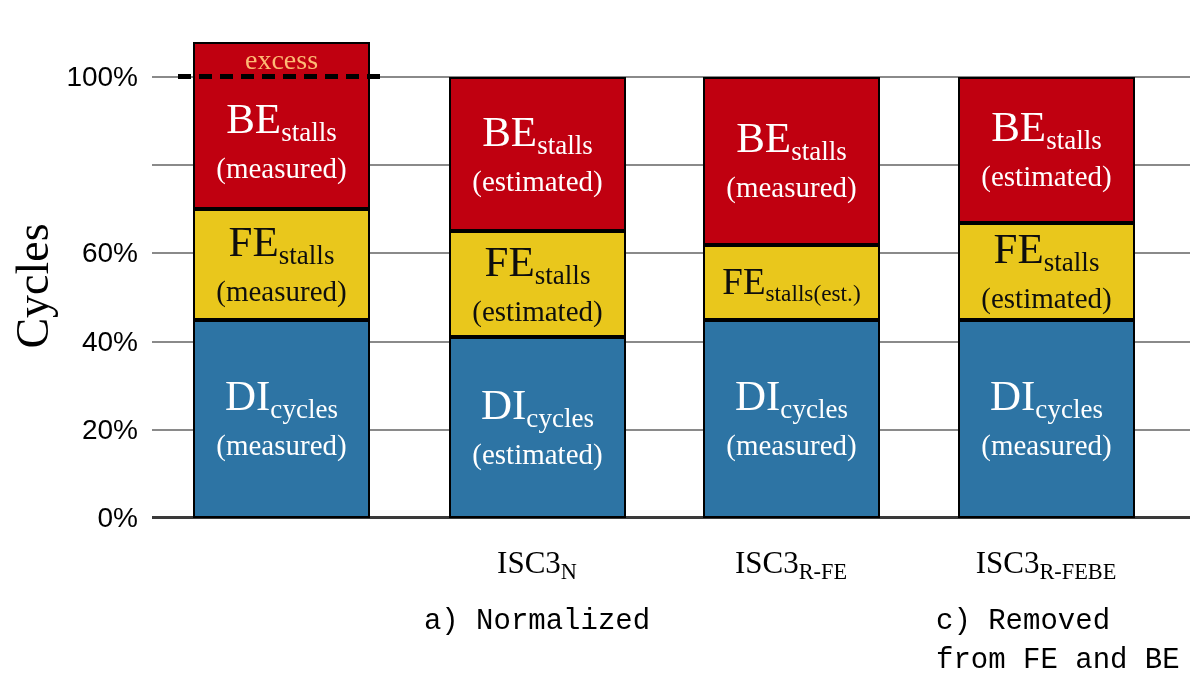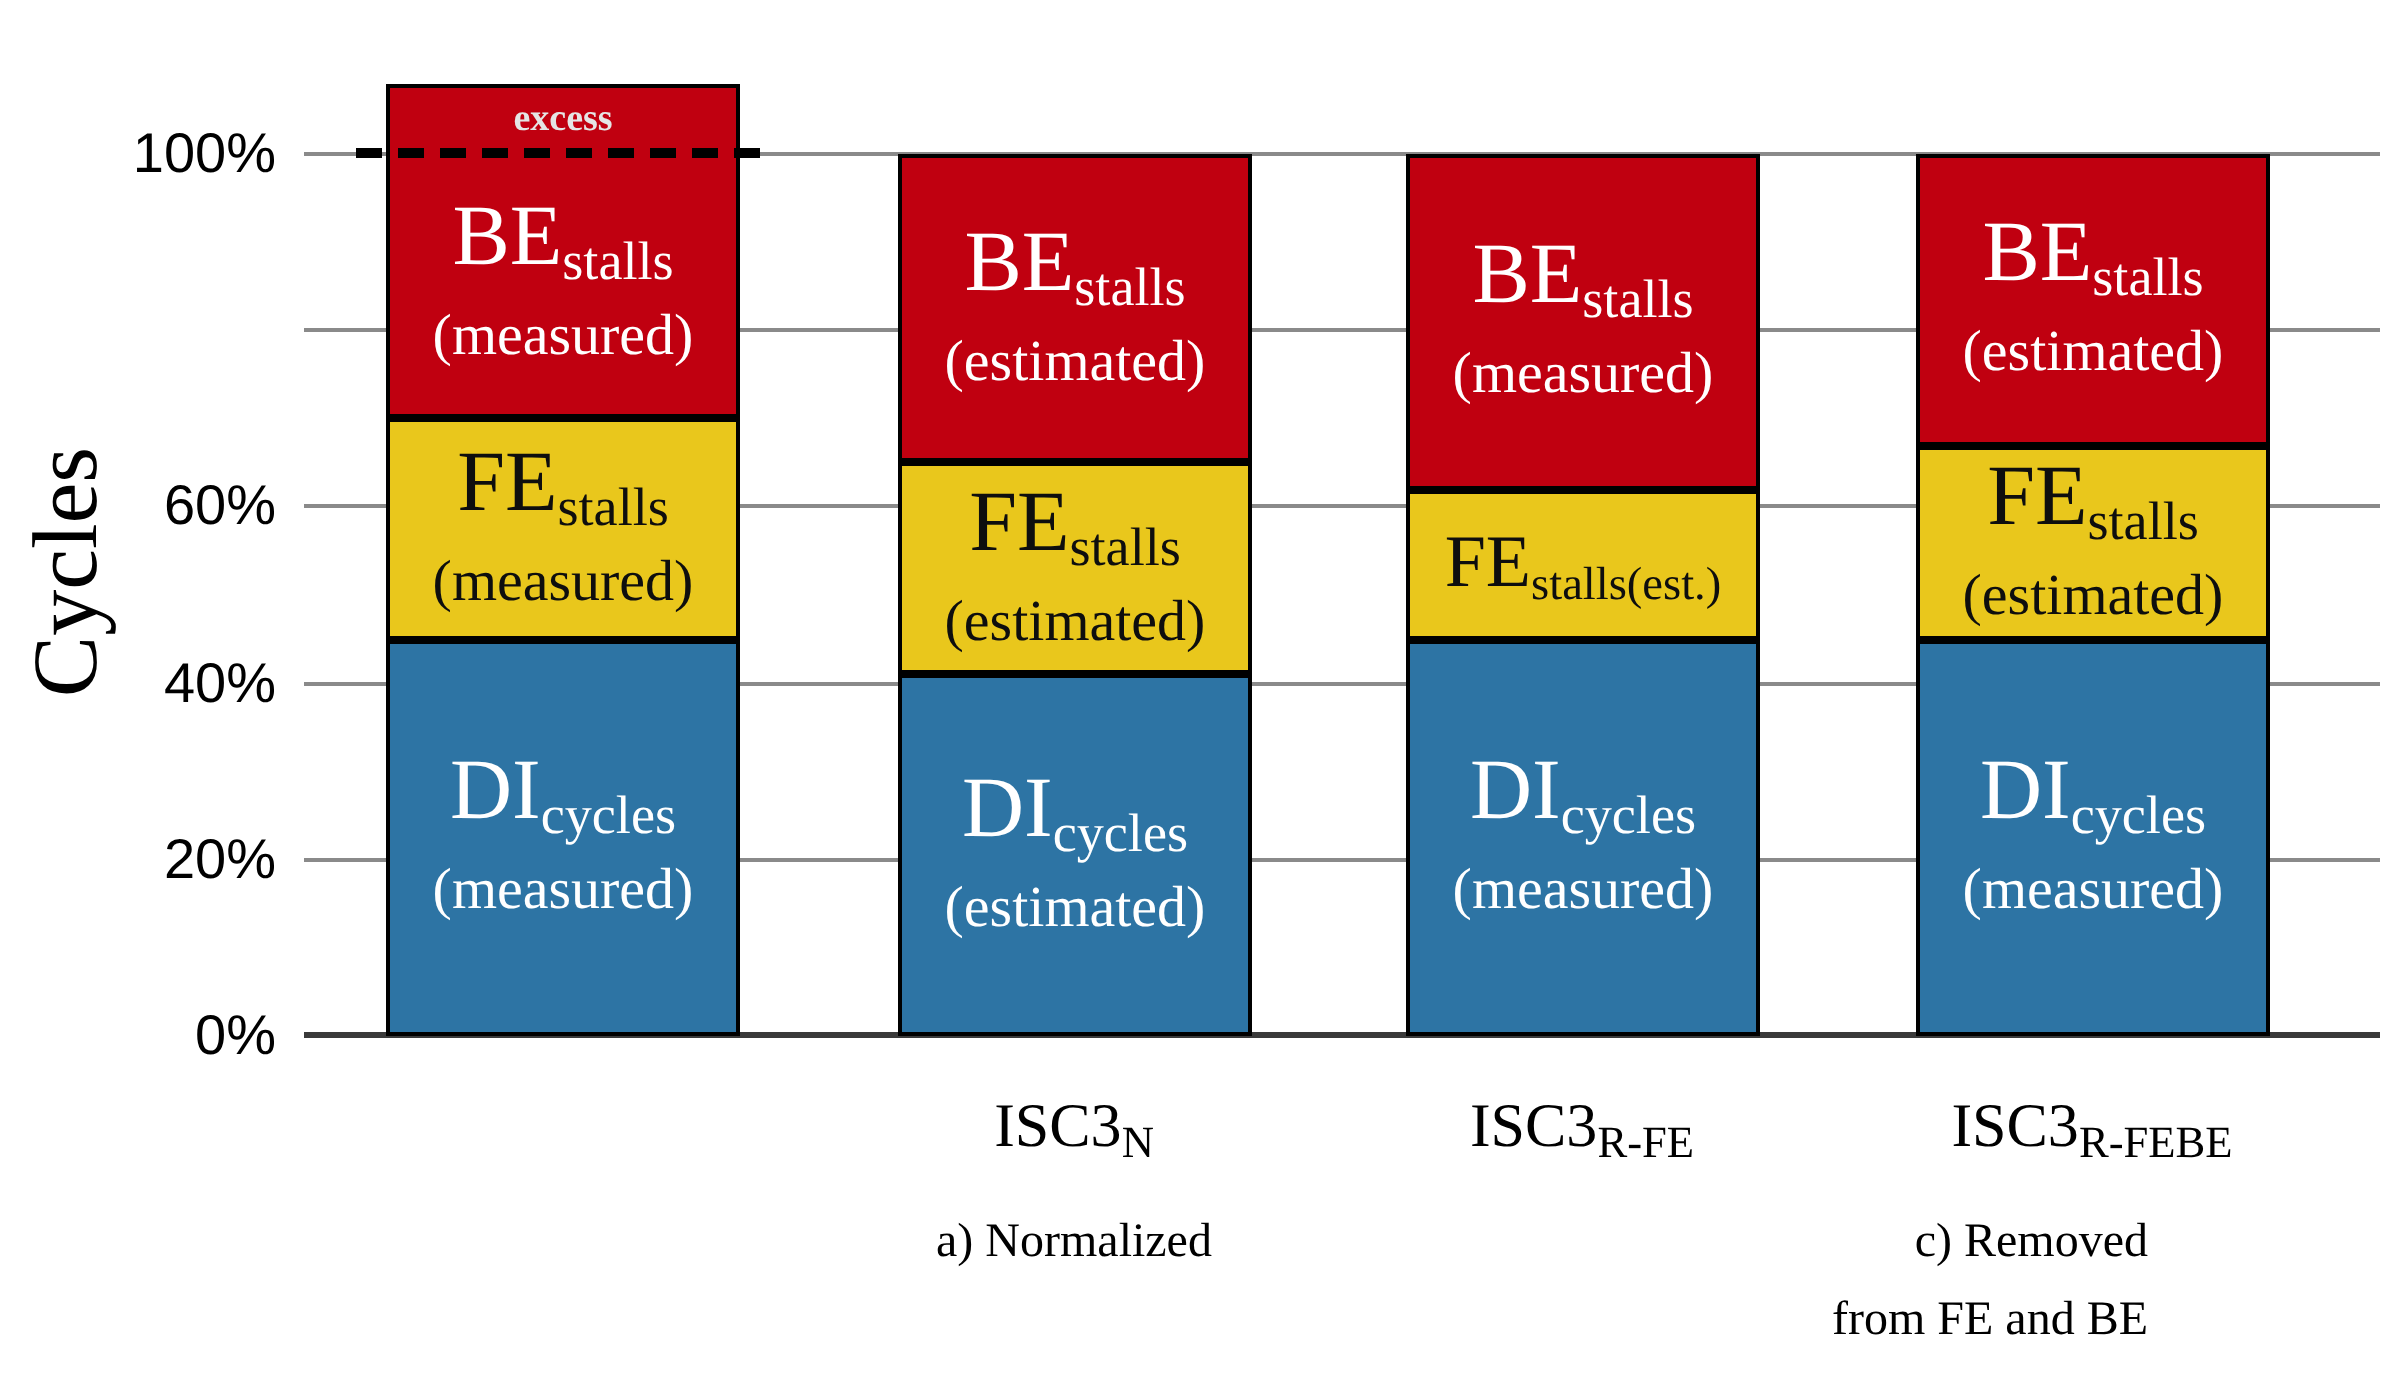--- a/index.html
+++ b/index.html
@@ -25,41 +25,41 @@
        display:flex;flex-direction:column;overflow:hidden;}
   .seg-content{flex:1;display:flex;flex-direction:column;justify-content:center;
                align-items:center;gap:13px;}
   .seg-be,.seg-di{color:#fff;}
   .seg-fe{color:#0e0e0e;}
   .seg-line1{font-size:43px;line-height:40px;white-space:nowrap;}
   .seg-sub{font-size:0.63em;line-height:0;vertical-align:-0.28em;}
   .seg-note{font-size:29px;line-height:32px;white-space:nowrap;}
   .seg-compact .seg-line1{font-size:37px;}
   .excess{height:32px;display:flex;align-items:center;justify-content:center;
-          font-size:19px;color:#e5e5e5;flex:0 0 auto;font-weight:bold;}
+          font-size:28px;color:#fdba74;flex:0 0 auto;}
 
   
   .dashline{position:absolute;left:178px;top:74px;width:210px;height:5px;z-index:3;
             background:repeating-linear-gradient(90deg,#000 0 13px,transparent 13px 21px);}
 
   
   .xtick{position:absolute;top:534px;text-align:center;font-size:31px;line-height:46px;
          white-space:nowrap;transform:translateX(-50%);}
   .xtick sub{font-size:0.72em;line-height:0;vertical-align:-0.25em;}
   .xtick-0{left:281px;}
   .xtick-1{left:537px;top:540px;}
   .xtick-2{left:791px;top:540px;}
   .xtick-3{left:1046px;top:540px;}
 
   
   .caption{position:absolute;top:602px;display:flex;flex-direction:column;
-           align-items:center;font-size:24px;line-height:39px;white-space:nowrap;}
+           align-items:center;font-size:29px;line-height:39px;white-space:nowrap;font-family:Liberation Mono, monospace;}
   .caption-1{left:537px;transform:translateX(-50%);}
   .caption-2{left:791px;transform:translateX(-50%);}
-  .caption-3{left:916px;align-items:flex-end;text-align:left;}
+  .caption-3{left:936px;align-items:flex-start;text-align:left;}
 </style>
 </head>
 <body>
 
 <div id="stage">
 
   <div class="ylabel">Cycles</div>
 
   <div class="gridline" style="top:76px"></div>
   <div class="gridline" style="top:164px"></div>

